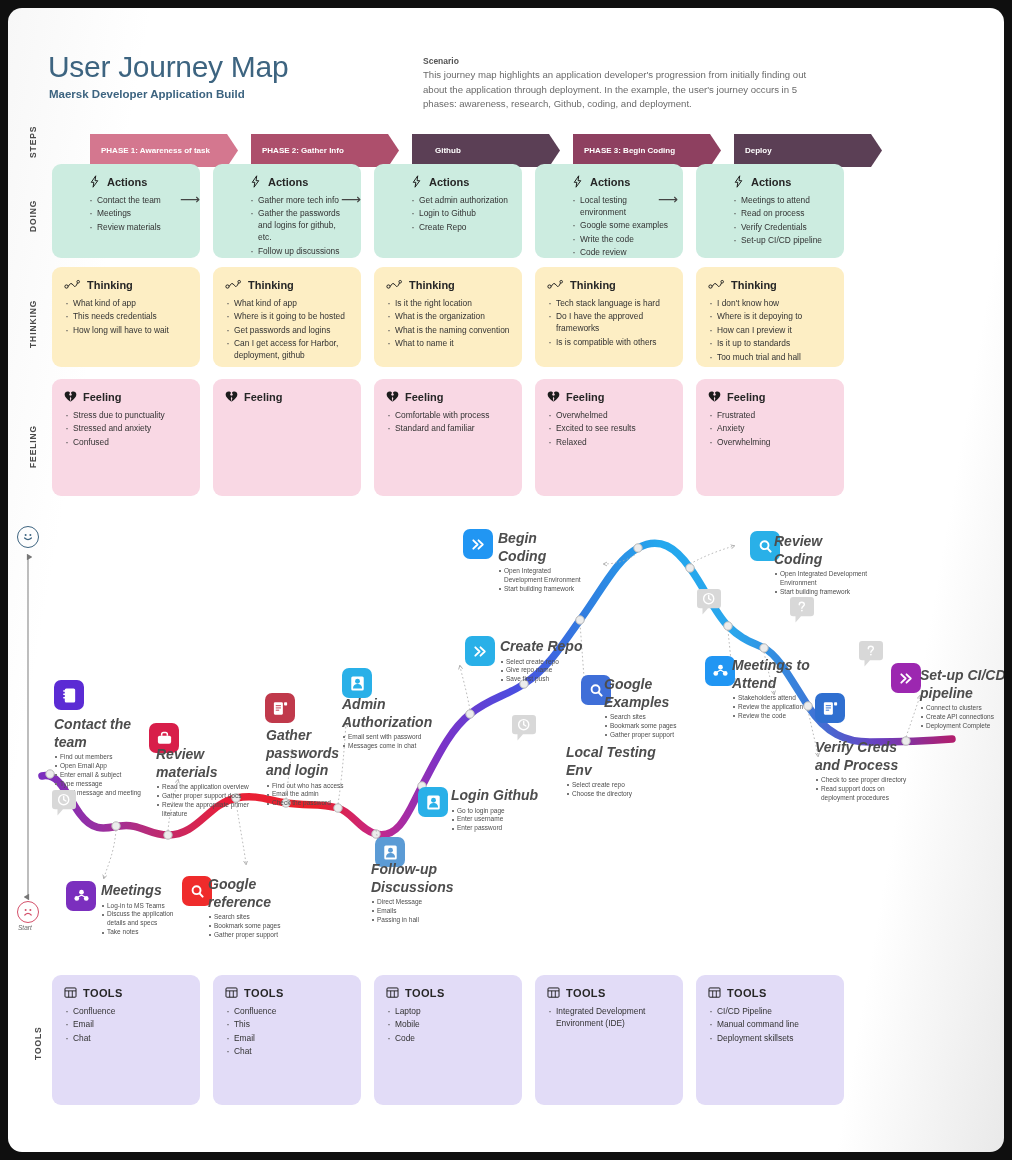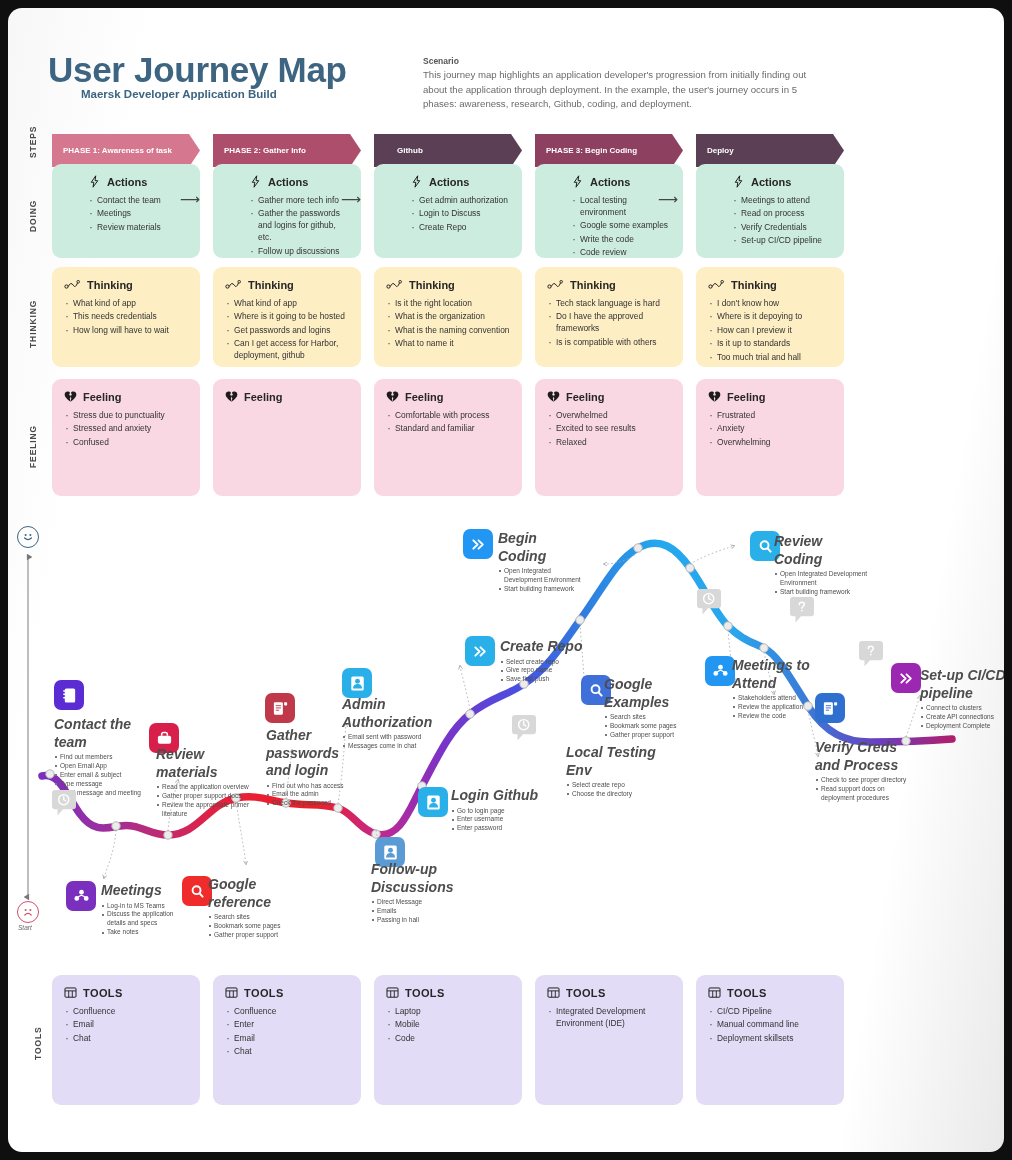--- a/index.html
+++ b/index.html
@@ -23,26 +23,26 @@
 
   #canvas {
     position: absolute;
     left: 0; top: 0;
     width: 996px; height: 1144px;
   }
 
   
   .title {
     position: absolute; left: 40px; top: 42px;
-    font-size: 35px; font-weight: bold; color: #3d6480;
+    font-size: 30px; font-weight: normal; color: #3d6480;
     letter-spacing: -0.3px;
   }
   .subtitle {
     position: absolute; left: 41px; top: 80px;
-    font-size: 11.5px; font-weight: bold; color: #3d6480; margin-left: 32px;
+    font-size: 11.5px; font-weight: bold; color: #3d6480;
   }
   .scenario-label {
     position: absolute; left: 415px; top: 48px;
     font-size: 8.5px; font-weight: bold; color: #555;
   }
   .scenario-body {
     position: absolute; left: 415px; top: 60px;
     width: 390px;
     font-size: 9.6px; line-height: 1.52; color: #6b6b6b;
   }
@@ -58,20 +58,21 @@
   }
 
   
   .phase {
     position: absolute;
     height: 33px;
     display: flex; align-items: center;
     color: #fff; font-size: 8px; font-weight: bold;
     padding-left: 11px;
     clip-path: polygon(0 0, calc(100% - 11px) 0, 100% 50%, calc(100% - 11px) 100%, 0 100%);
+    margin-left: 38px;
   }
 
   
   .card {
     position: absolute;
     border-radius: 9px;
     padding: 11px 12px 10px 12px;
   }
   .card-head {
     display: flex; align-items: center; gap: 6px;
@@ -241,21 +242,21 @@
           <div class="card-head">
             <span style="display: flex;">
               <svg width="13" height="13" viewBox="0 0 16 16">
                 <path d="M9.5 1 L4 9 h3.2 L6.2 15 L12 7 H8.7 Z" fill="none" stroke="#1c1c1c" stroke-width="1.2" stroke-linejoin="round"></path>
               </svg>
             </span>
             <span>Actions</span>
           </div>
           <ul>
             <li>Get admin authorization</li>
-            <li>Login to Discuss</li>
+            <li>Login to Github</li>
             <li>Create Repo</li>
           </ul>
         </div>
         <div class="card c-doing" style="left: 527px; top: 156px; width: 148px; height: 94px;">
           <div class="card-head">
             <span style="display: flex;">
               <svg width="13" height="13" viewBox="0 0 16 16">
                 <path d="M9.5 1 L4 9 h3.2 L6.2 15 L12 7 H8.7 Z" fill="none" stroke="#1c1c1c" stroke-width="1.2" stroke-linejoin="round"></path>
               </svg>
             </span>
@@ -474,21 +475,21 @@
             <span style="display: flex;">
               <svg width="13" height="13" viewBox="0 0 16 16">
                 <rect x="1.2" y="2.4" width="13.6" height="11.4" rx="1.2" fill="none" stroke="#1c1c1c" stroke-width="1.2"></rect>
                 <path d="M1.2 6 H14.8 M5.8 6 V13.8 M10.2 6 V13.8" stroke="#1c1c1c" stroke-width="1.1"></path>
               </svg>
             </span>
             <span>TOOLS</span>
           </div>
           <ul>
             <li>Confluence</li>
-            <li>Enter</li>
+            <li>This</li>
             <li>Email</li>
             <li>Chat</li>
           </ul>
         </div>
         <div class="card c-tools" style="left: 366px; top: 967px; width: 148px; height: 130px;">
           <div class="card-head">
             <span style="display: flex;">
               <svg width="13" height="13" viewBox="0 0 16 16">
                 <rect x="1.2" y="2.4" width="13.6" height="11.4" rx="1.2" fill="none" stroke="#1c1c1c" stroke-width="1.2"></rect>
                 <path d="M1.2 6 H14.8 M5.8 6 V13.8 M10.2 6 V13.8" stroke="#1c1c1c" stroke-width="1.1"></path>

